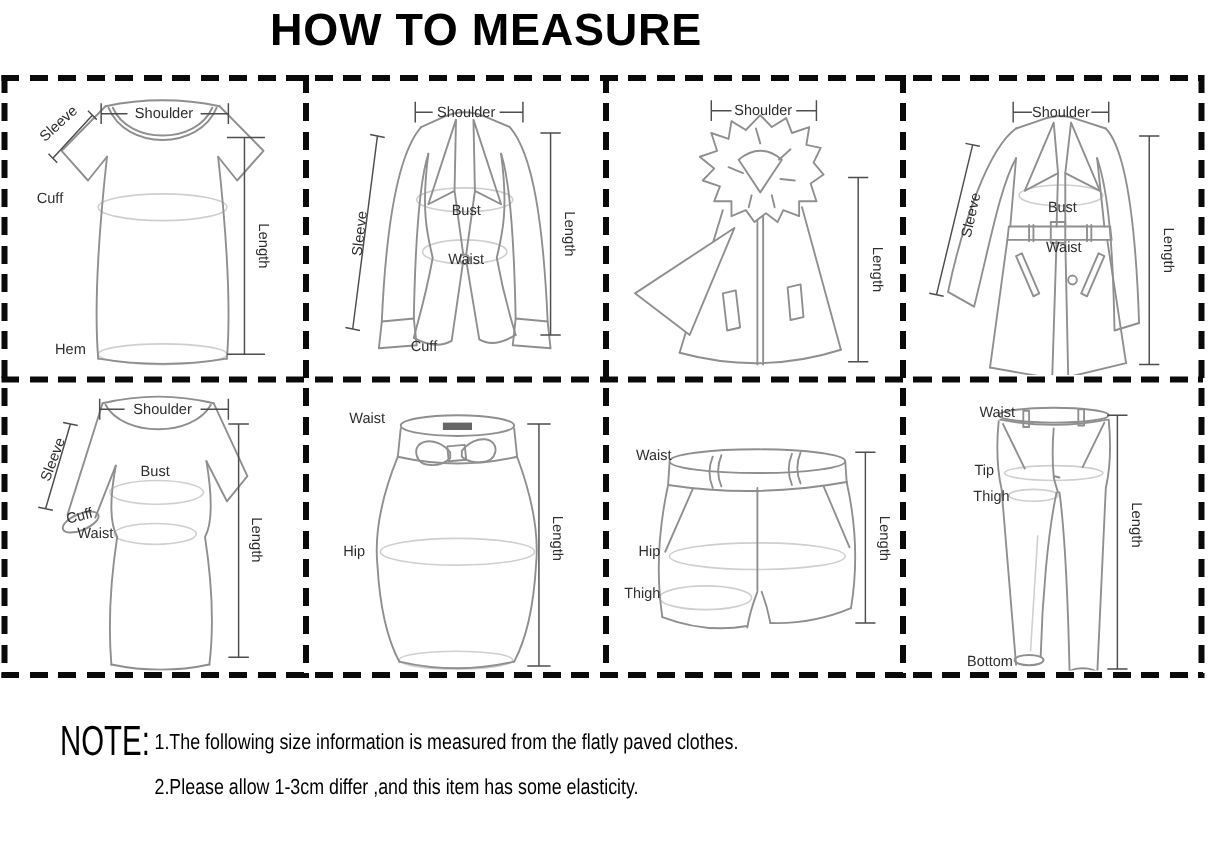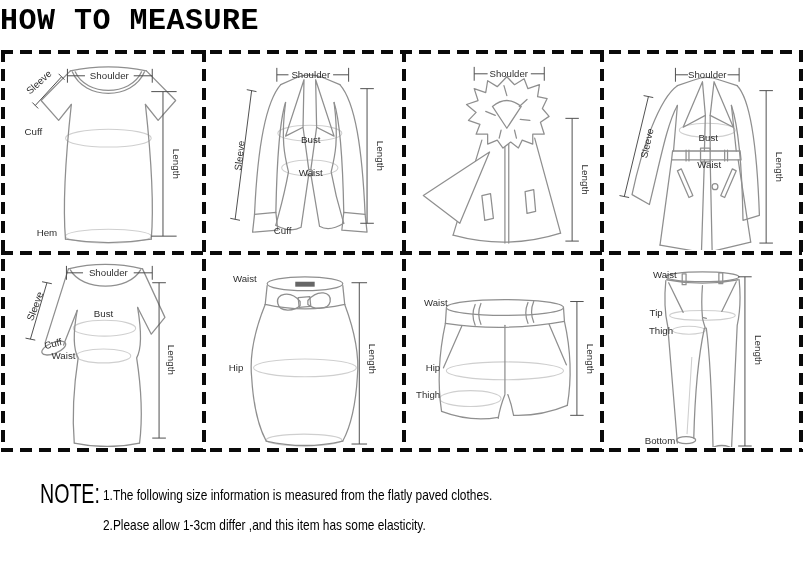--- a/index.html
+++ b/index.html
@@ -1,19 +1,19 @@
 <!DOCTYPE html>
 <html><head>
 <meta charset="utf-8">
 <style>
   html,body{margin:0;padding:0;background:#fff;}
   #stage{position:relative;width:806px;height:578px;background:#fff;overflow:hidden;
          font-family:"Liberation Sans",sans-serif;}
-  .title{position:absolute;left:0;top:4px;width:648px;
-         font-size:30px;font-weight:700;letter-spacing:.5px;color:#000;font-family:Liberation Mono, monospace;}
+  .title{position:absolute;left:0;top:4px;width:648px;text-align:center;
+         font-size:30px;font-weight:700;letter-spacing:.5px;color:#000;}
   .dash-h{position:absolute;height:4px;
           background:repeating-linear-gradient(90deg,#0a0a0a 0 12px,transparent 12px 19px);}
   .dash-v{position:absolute;width:4px;
           background:repeating-linear-gradient(180deg,#0a0a0a 0 12px,transparent 12px 19px);}
   .cell{position:absolute;}
   .cell svg{width:100%;height:100%;display:block;}
   .g{stroke:#8f8f8f;fill:none;stroke-width:1.3;stroke-linecap:round;stroke-linejoin:round;}
   .gd{stroke:#cfcfcf;fill:none;stroke-width:1.1;}
   .m{stroke:#4d4d4d;fill:none;stroke-width:1;}
   svg text{font-family:"Liberation Sans",sans-serif;font-size:10px;fill:#2e2e2e;}

